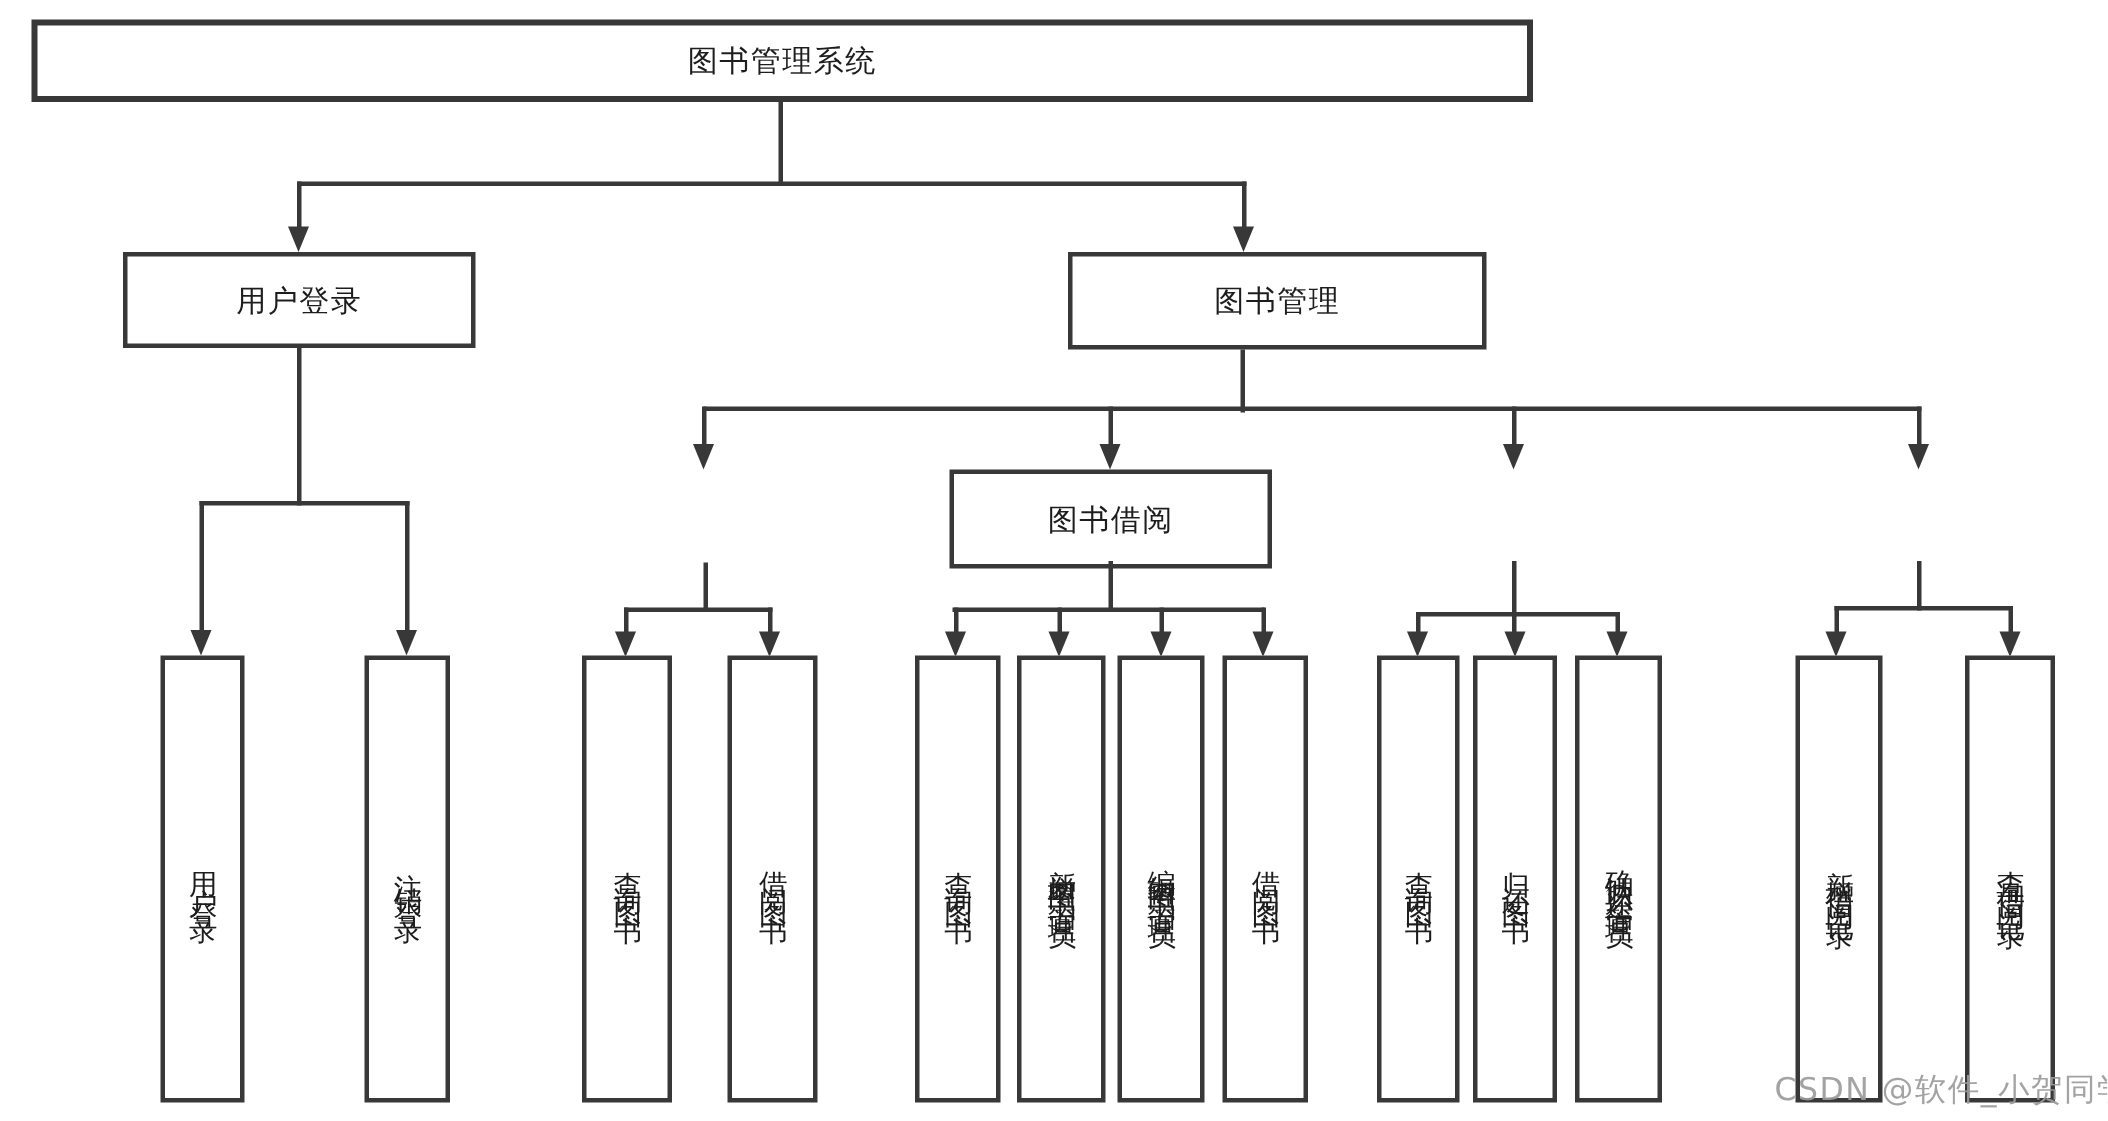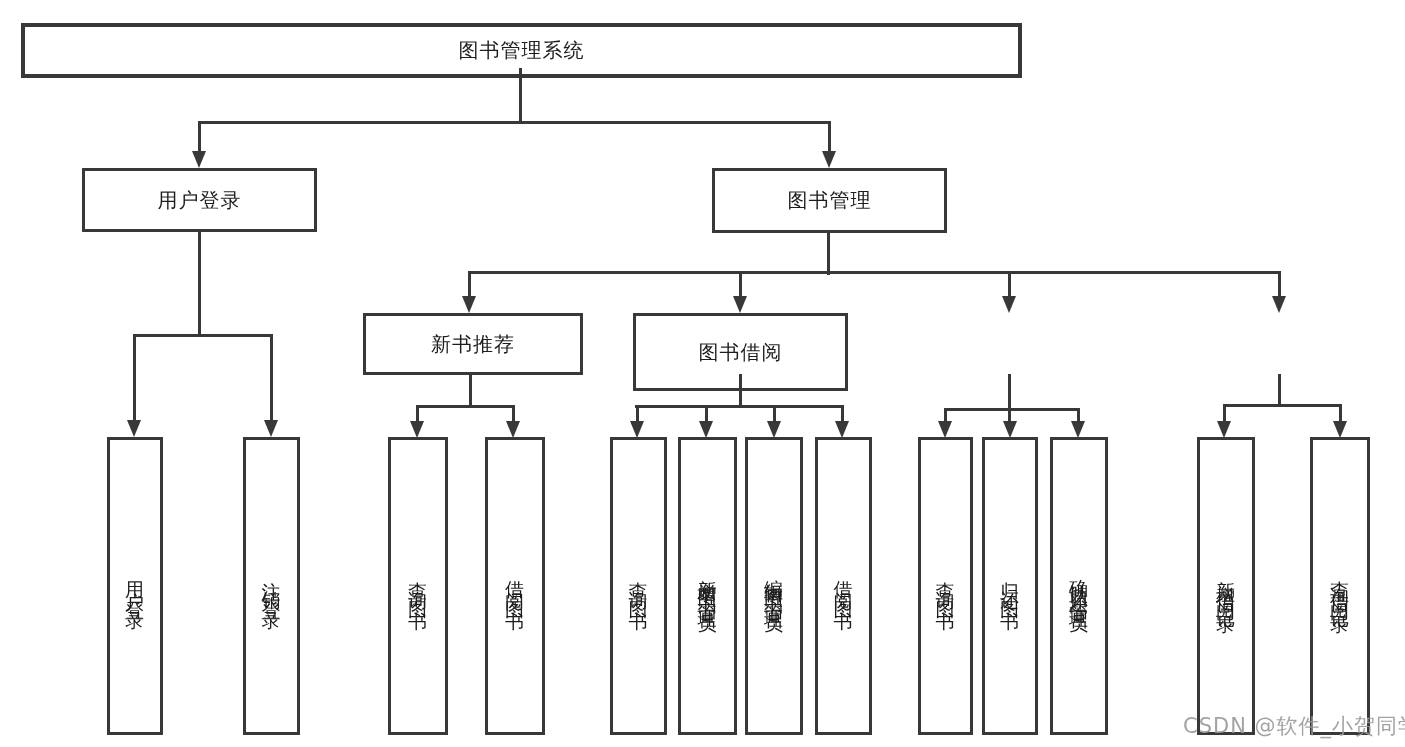--- a/index.html
+++ b/index.html
@@ -4,21 +4,21 @@
 <style>
   html,body{margin:0;padding:0;background:#ffffff;}
   .canvas{
     position:relative;width:1405px;height:747px;background:#ffffff;overflow:hidden;
     font-family:"DejaVu Sans","Liberation Sans",sans-serif;
   }
   .box{
     position:absolute;box-sizing:border-box;border:3px solid #383838;background:#ffffff;
     display:flex;align-items:center;justify-content:center;color:#1d1d1d;
   }
-  .box.root{border-width:4px;margin-top:10px;}
+  .box.root{border-width:4px;}
   .h-label{font-size:20px;letter-spacing:1px;white-space:nowrap;}
   .v-label{
     writing-mode:vertical-rl;text-orientation:mixed;
     font-size:19px;letter-spacing:10px;line-height:1;white-space:nowrap;
   }
   .hline{position:absolute;height:3px;background:#383838;}
   .vline{position:absolute;width:3px;background:#383838;}
   .arrow{
     position:absolute;width:0;height:0;
     border-left:7px solid transparent;border-right:7px solid transparent;
@@ -41,21 +41,21 @@
   <div class="vline" style="left:519px;top:68px;height:56px;"></div>
   <div class="hline" style="left:198px;top:121px;width:633px;"></div>
   <div class="vline" style="left:198px;top:121px;height:32px;"></div>
   <div class="arrow" style="left:192px;top:151px;"></div>
   <div class="vline" style="left:828px;top:121px;height:32px;"></div>
   <div class="arrow" style="left:822px;top:151px;"></div>
 
   <div class="box" style="left:82px;top:168px;width:235px;height:64px;">
     <span class="h-label">用户登录</span>
   </div>
-  <div class="box" style="left:712px;top:168px;width:235px;height:65px;">
+  <div class="box" style="left:712px;top:168px;width:279px;height:65px;">
     <span class="h-label">图书管理</span>
   </div>
 
   <div class="vline" style="left:198px;top:232px;height:105px;"></div>
   <div class="hline" style="left:133px;top:334px;width:140px;"></div>
   <div class="vline" style="left:133px;top:334px;height:88px;"></div>
   <div class="arrow" style="left:127px;top:420px;"></div>
   <div class="vline" style="left:270px;top:334px;height:88px;"></div>
   <div class="arrow" style="left:264px;top:420px;"></div>
 
@@ -63,24 +63,21 @@
   <div class="hline" style="left:469px;top:271px;width:812px;"></div>
   <div class="vline" style="left:468px;top:271px;height:26px;"></div>
   <div class="arrow" style="left:462px;top:296px;"></div>
   <div class="vline" style="left:739px;top:271px;height:26px;"></div>
   <div class="arrow" style="left:733px;top:296px;"></div>
   <div class="vline" style="left:1008px;top:271px;height:26px;"></div>
   <div class="arrow" style="left:1002px;top:296px;"></div>
   <div class="vline" style="left:1278px;top:271px;height:26px;"></div>
   <div class="arrow" style="left:1272px;top:296px;"></div>
 
-  <div class="box" style="left:363px;top:313px;width:220px;height:62px;">
-    <span class="h-label">新书推荐</span>
-  </div>
-  <div class="box" style="left:633px;top:313px;width:215px;height:78px;">
+  <div class="box" style="left:633px;top:313px;width:215px;height:66px;">
     <span class="h-label">图书借阅</span>
   </div>
 
   <div class="vline" style="left:469px;top:375px;height:33px;"></div>
   <div class="hline" style="left:416px;top:405px;width:99px;"></div>
   <div class="vline" style="left:416px;top:405px;height:18px;"></div>
   <div class="arrow" style="left:410px;top:421px;"></div>
   <div class="vline" style="left:512px;top:405px;height:18px;"></div>
   <div class="arrow" style="left:506px;top:421px;"></div>
 

